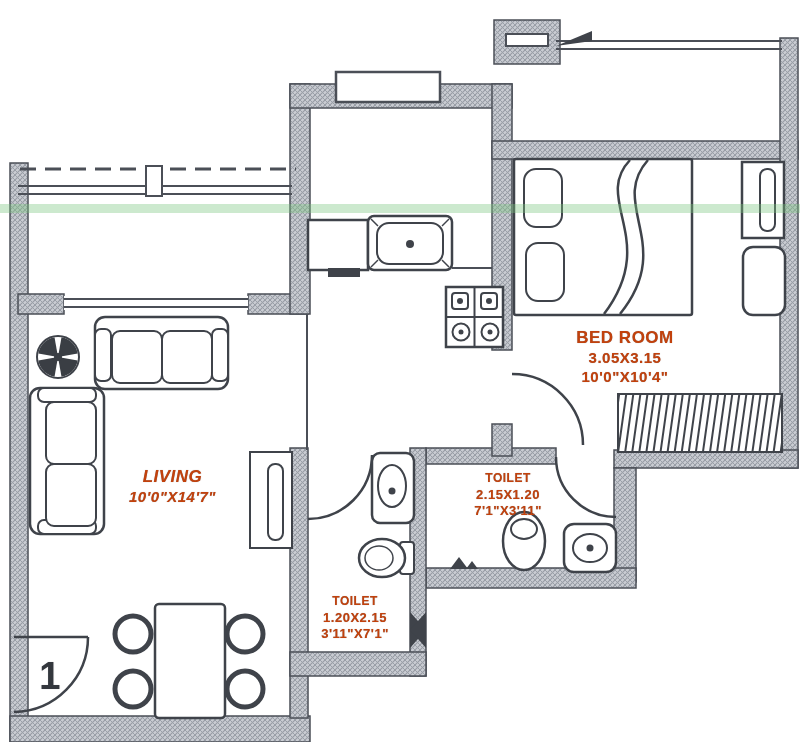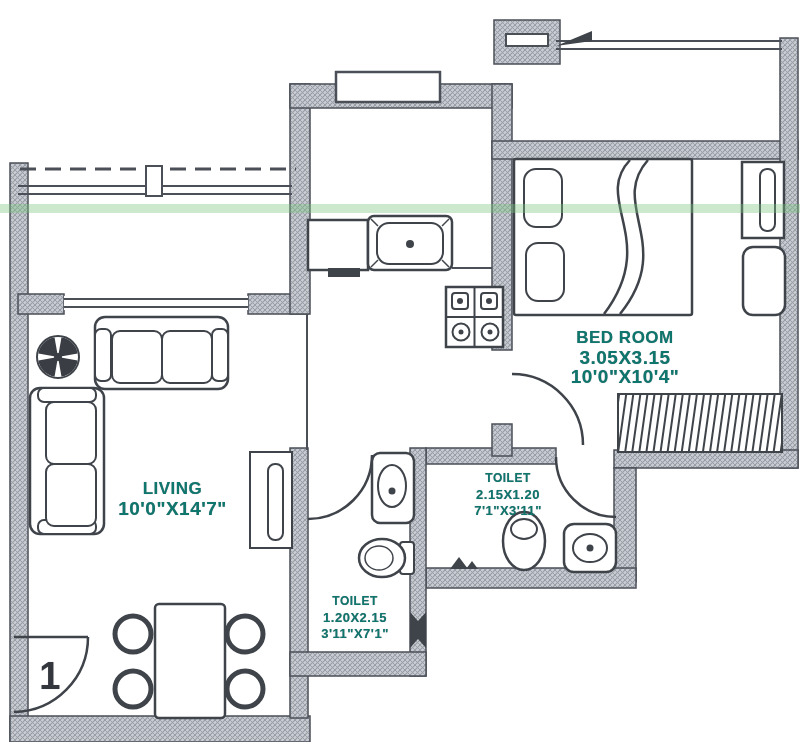--- a/index.html
+++ b/index.html
@@ -2,26 +2,26 @@
 <html><head>
 <meta charset="utf-8">
 <style>
   html,body{margin:0;padding:0;background:#fff;}
   .canvas{
     position:relative;width:800px;height:742px;background:#ffffff;
     overflow:hidden;font-family:"Liberation Sans",sans-serif;
   }
   .plan-svg{position:absolute;left:0;top:0;}
   .label{
-    position:absolute;text-align:center;color:#0f766e;font-weight:700;
+    position:absolute;text-align:center;color:#c2410c;font-weight:700;
     letter-spacing:.5px;text-shadow:0 0 .7px rgba(45,48,55,.55);
     user-select:none;
   }
   .room-name{font-size:17px;line-height:21px;}
-  .room-dim{font-size:19px;line-height:19px;font-weight:600;}
+  .room-dim{font-size:15px;line-height:19px;font-weight:600;}
   .small .room-name{font-size:12px;line-height:17px;}
   .small .room-dim{font-size:13px;line-height:16px;text-align:center;}
   .unit-num{font-size:38px;font-weight:600;color:#33373d;}
 </style>
 </head>
 <body>
 
 <div class="canvas">
 
   <svg class="plan-svg" width="800" height="742" viewBox="0 0 800 742">
@@ -200,21 +200,21 @@
       </g>
       <g fill="#3f434a">
         <polygon points="450,569 459,557 468,569"></polygon>
         <polygon points="466,569 472,561 478,569"></polygon>
       </g>
     </g>
 
     <rect x="0" y="204" width="800" height="9" fill="#79c47e" opacity="0.38"></rect>
   </svg>
 
-  <div class="label" style="left:105px;top:478px;width:135px;">
+  <div class="label" style="left:105px;top:466px;width:135px;font-style:italic;">
     <div class="room-name">LIVING</div>
     <div class="room-dim">10'0"X14'7"</div>
   </div>
 
   <div class="label" style="left:540px;top:327px;width:170px;">
     <div class="room-name">BED ROOM</div>
     <div class="room-dim">3.05X3.15</div>
     <div class="room-dim">10'0"X10'4"</div>
   </div>
 

